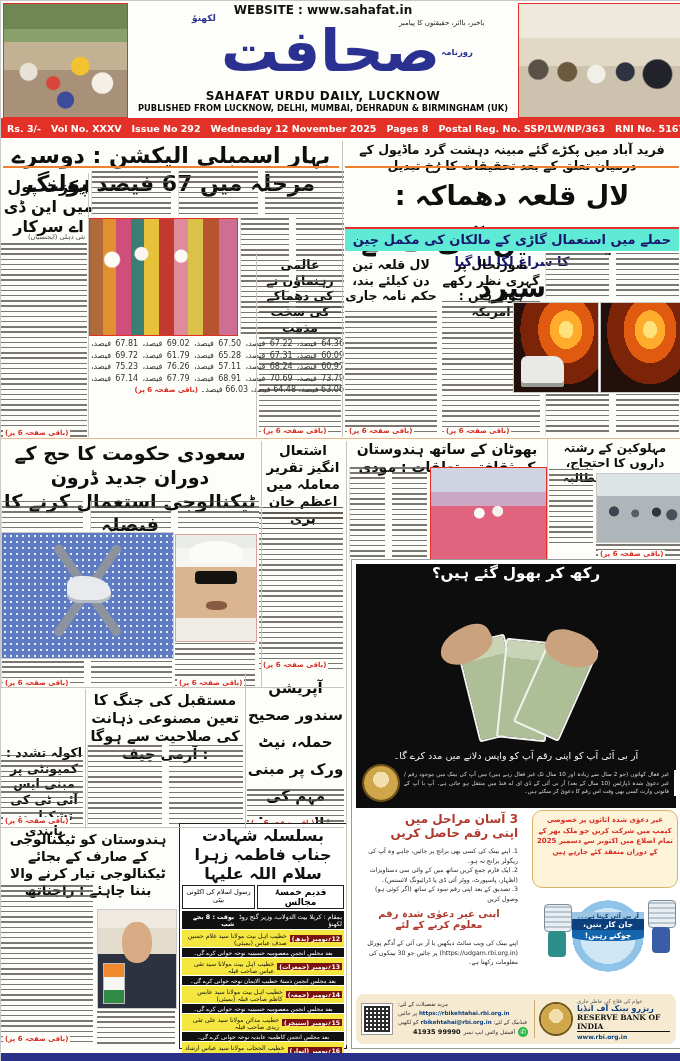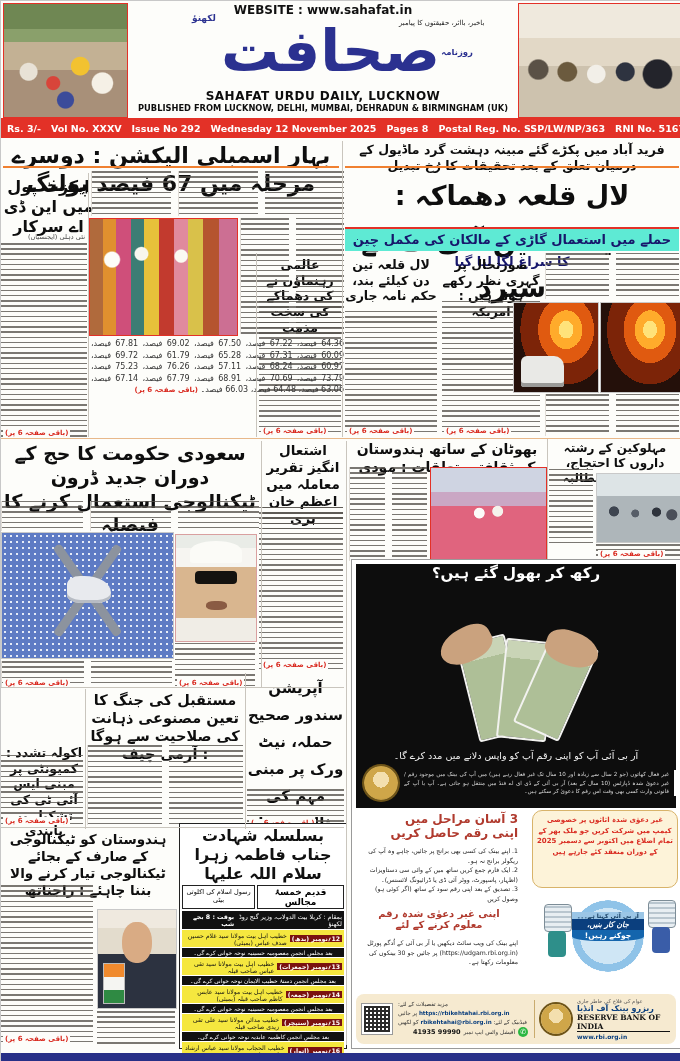--- a/index.html
+++ b/index.html
@@ -383,21 +383,21 @@
       <div class="mascot" style="left:184px;top:96px;">
           <div class="head"></div>
           <div class="bodyc" style="background:#2e8f8a;"></div>
         </div>
       <div class="mascot" style="left:288px;top:92px;">
           <div class="head"></div>
           <div class="bodyc" style="background:#3a5da8;"></div>
         </div>
       <div style="position:absolute;left:216px;top:92px;width:72px;height:72px;border-radius:50%;background:radial-gradient(circle,#cfe6f5 0 55%,#8fc3e8 55% 70%,#e8f3fb 70% 100%);">
         <div class="u ctr" style="margin-top:12px;background:#9bc6e6;color:#123a5e;font-size:6px;font-weight:bold;">آر بی آئی کہتا ہے۔۔۔</div>
-        <div class="u ctr b" style="background:#0b3f7e;color:#fff;font-size:7.5px;padding:1px 8px;font-style:italic;">جان کار بنیں،</div>
+        <div class="u ctr b" style="background:#0b3f7e;color:#fff;font-size:7.5px;padding:1px 8px;">جان کار بنیں،</div>
         <div class="u ctr b" style="background:#1465ad;color:#fff;font-size:7.5px;padding:1px 0;border-radius:0 0 40% 40%;">چوکنے رہیں!</div>
       </div>
     </div>
 
     <div style="position:relative;width:100%;height:50px;background:#f6ead0;border-radius:8px;margin-top:4px;display:flex;align-items:center;padding:0 6px;box-sizing:border-box;gap:6px;">
       <div class="qr" style="width:26px;height:26px;flex:0 0 auto;"></div>
       <div class="u" style="flex:1.4;font-size:5.6px;color:#333;line-height:1.6;text-align:left;direction:rtl;">
         <div><span>مزید تفصیلات کے لئے:</span> <span class="b" style="color:#0b3f7e;">https://rbikehtahai.rbi.org.in</span> <span>پر جائیں</span></div>
         <div><span>فیڈبیک کے لئے:</span> <span class="b" style="color:#0b3f7e;">rbikehtahai@rbi.org.in</span> <span>کو لکھیں</span></div>
         <div style="display:flex;align-items:center;gap:3px;direction:rtl;">

